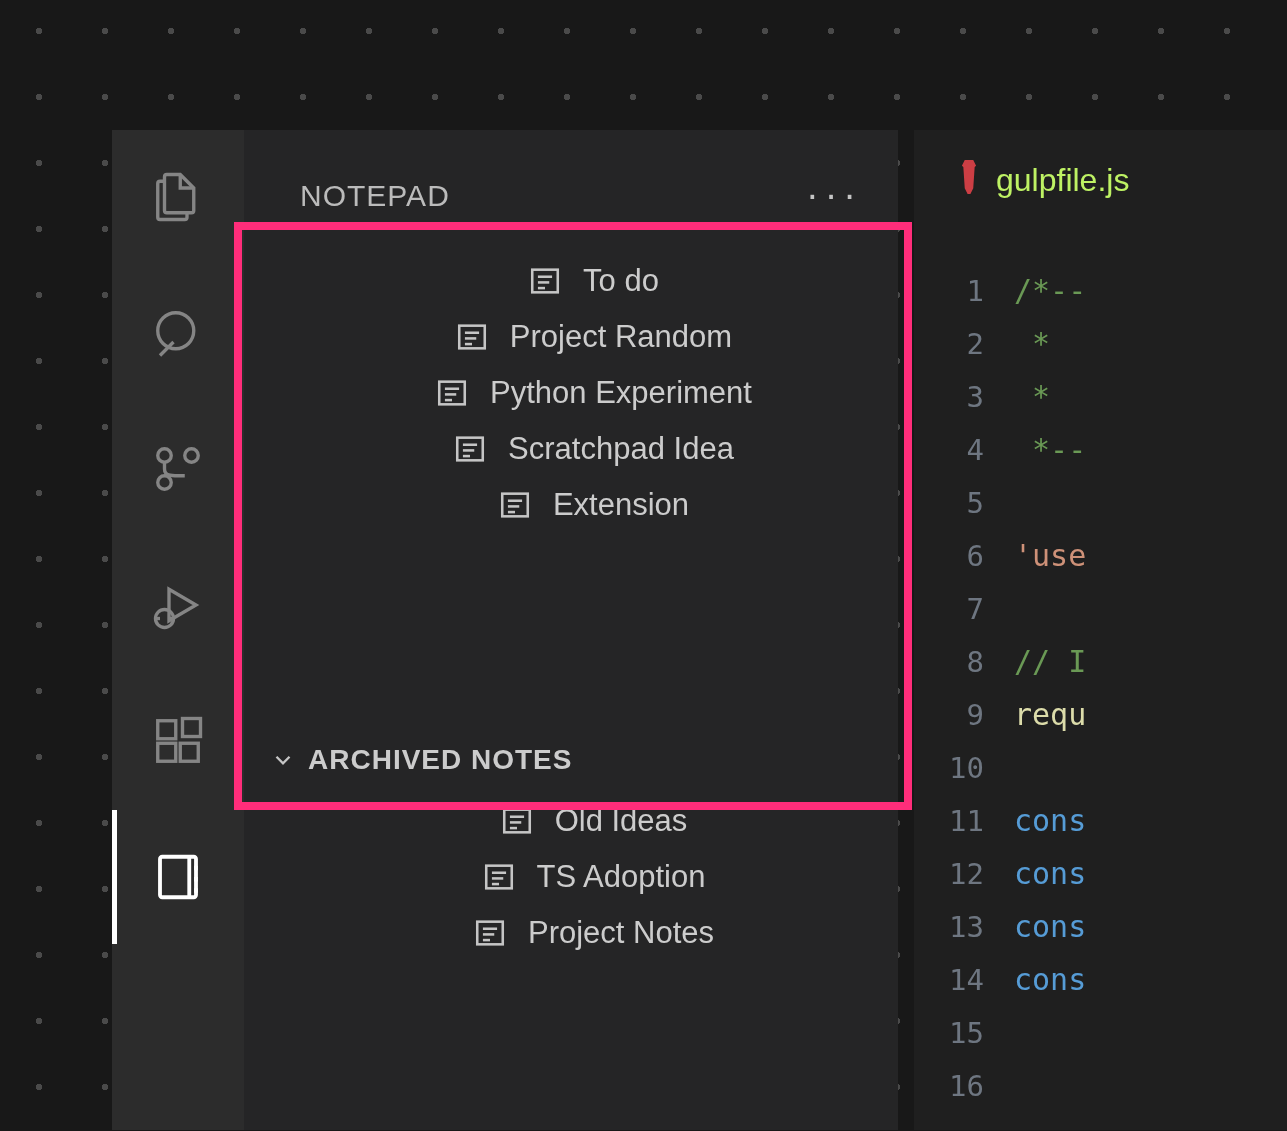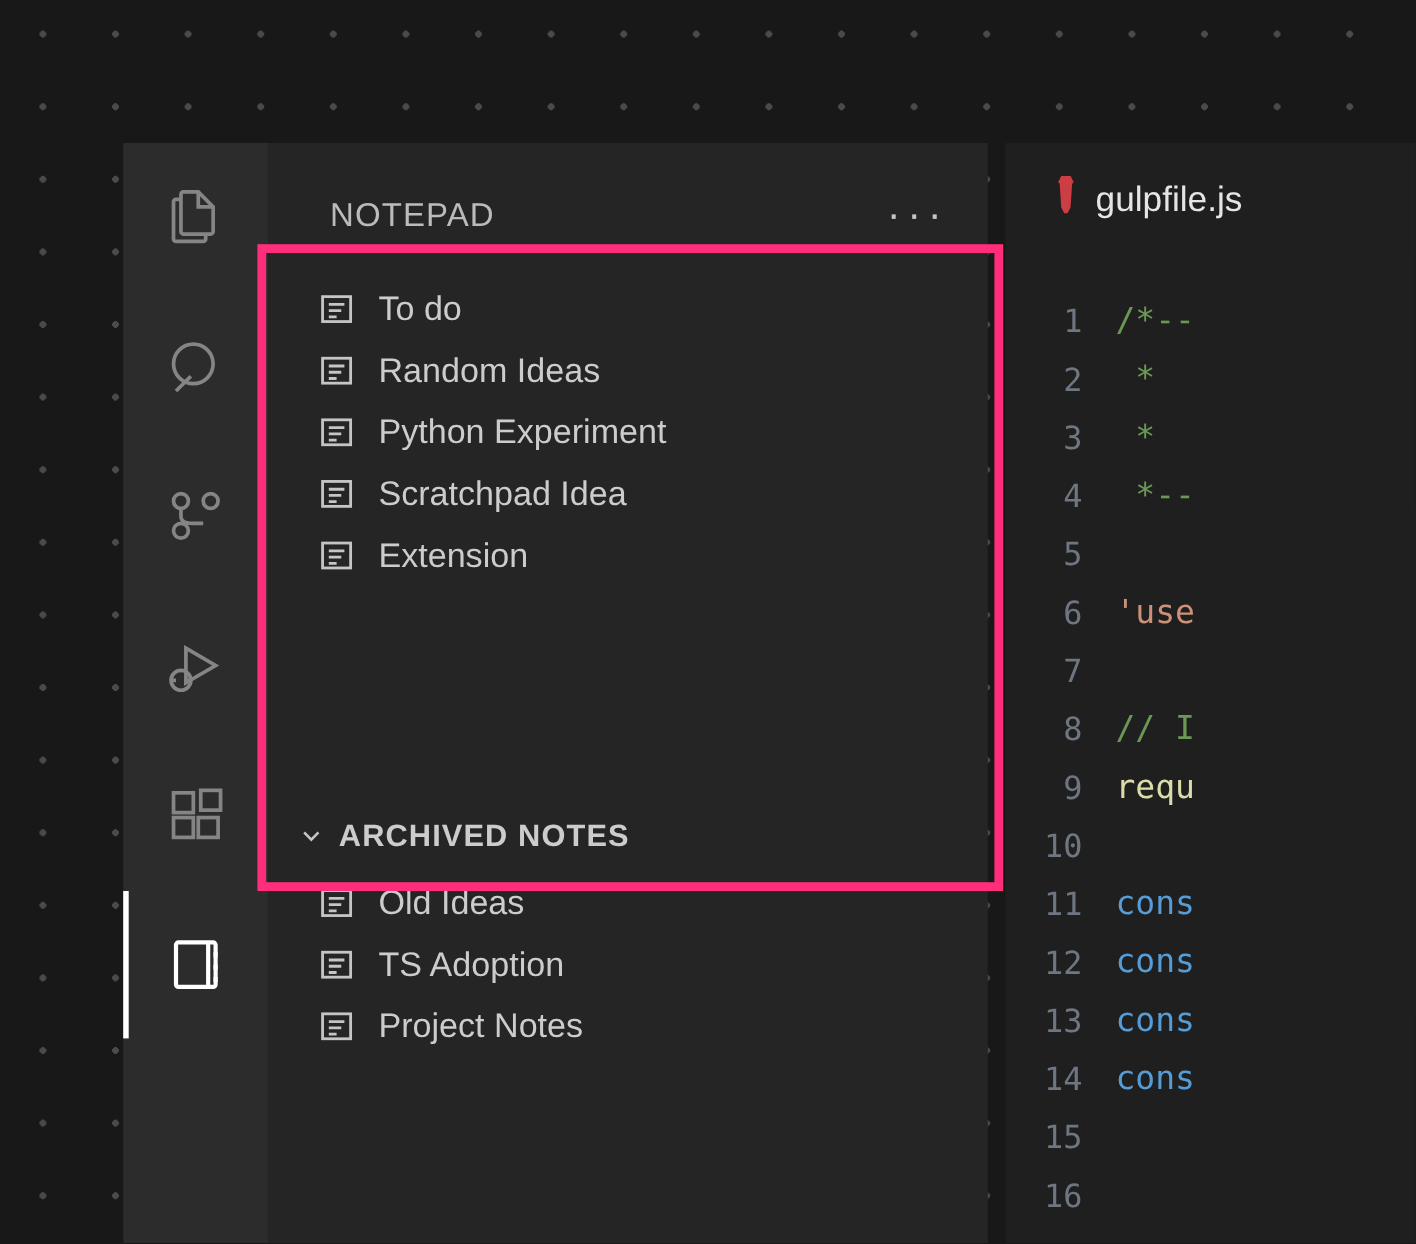--- a/index.html
+++ b/index.html
@@ -142,20 +142,21 @@
 .note-list {
   list-style: none;
   padding: 6px 0 10px 0;
 }
 .note-item {
   display: flex;
   align-items: center;
   padding: 10px 0 10px 44px;
   cursor: pointer;
   gap: 20px;
+  justify-content: center;
 }
 .note-item .note-icon {
   width: 36px;
   height: 36px;
   display:flex;
   align-items:center;
   justify-content:center;
   color: #c5c5c5;
 }
 .note-item .note-label {
@@ -185,21 +186,21 @@
   align-items: center;
   gap: 14px;
   padding: 30px 30px 30px 42px;
   background: #1f1f1f;
 }
 .editor-tab .tab-icon {
   font-size: 30px;
 }
 .editor-tab .tab-label {
   font-size: 32px;
-  color: #e5e5e5;
+  color: #bef264;
 }
 .editor-body {
   display: flex;
   padding-top: 42px;
 }
 .gutter {
   width: 100px;
   display: flex;
   flex-direction: column;
   align-items: flex-end;
@@ -304,21 +305,21 @@
           </li>
           <li class="note-item">
             <span class="note-icon">
               <svg viewBox="0 0 24 24" width="34" height="34" fill="none" stroke="currentColor" stroke-width="1.8">
                 <rect x="3" y="4" width="18" height="16"></rect>
                 <line x1="7" y1="9" x2="17" y2="9"></line>
                 <line x1="7" y1="13" x2="15" y2="13"></line>
                 <line x1="7" y1="17" x2="12" y2="17"></line>
               </svg>
             </span>
-            <span class="note-label">Random Ideas</span>
+            <span class="note-label">Project Random</span>
           </li>
           <li class="note-item">
             <span class="note-icon">
               <svg viewBox="0 0 24 24" width="34" height="34" fill="none" stroke="currentColor" stroke-width="1.8">
                 <rect x="3" y="4" width="18" height="16"></rect>
                 <line x1="7" y1="9" x2="17" y2="9"></line>
                 <line x1="7" y1="13" x2="15" y2="13"></line>
                 <line x1="7" y1="17" x2="12" y2="17"></line>
               </svg>
             </span>

